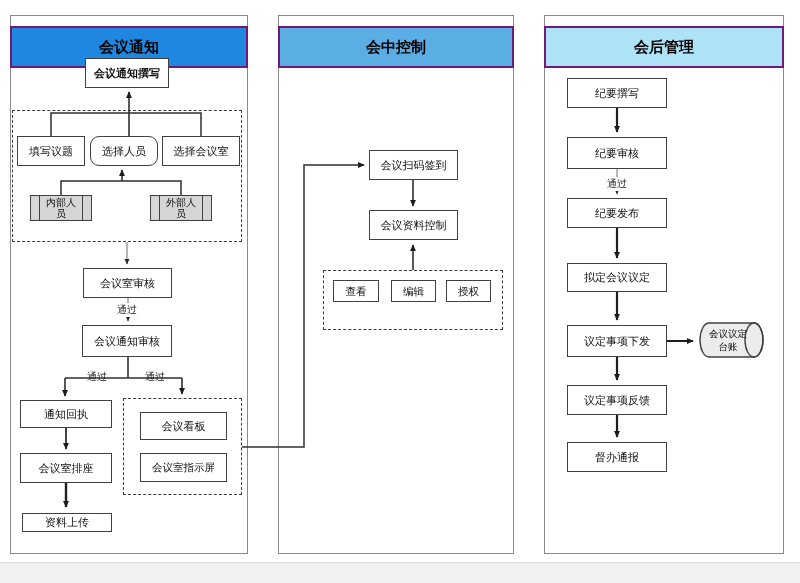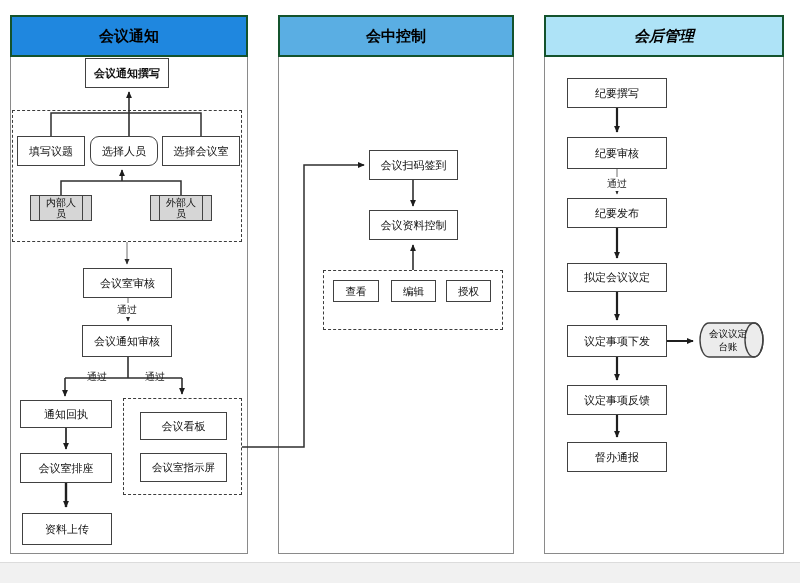--- a/index.html
+++ b/index.html
@@ -1,23 +1,23 @@
 <!DOCTYPE html>
 <html><head>
 <meta charset="utf-8">
 <style>
   html,body{margin:0;padding:0;}
   .stage{position:relative;width:800px;height:583px;background:#f1f1f1;
          font-family:"Liberation Sans","DejaVu Sans",sans-serif;overflow:hidden;}
   .canvas{position:absolute;left:0;top:0;width:800px;height:562px;background:#ffffff;
           border-bottom:1px solid #dcdcdc;z-index:0;}
   .panel{position:absolute;border:1px solid #8a8a8a;background:#ffffff;z-index:1;box-sizing:border-box;}
-  .col-header{position:absolute;height:42px;border:2px solid #14532d;z-index:2;box-sizing:border-box;
+  .col-header{position:absolute;height:42px;border:2px solid #701a75;z-index:2;box-sizing:border-box;
               display:flex;align-items:center;justify-content:center;
-              font-size:15px;font-weight:bold;color:#000;}
+              font-size:15px;font-weight:bold;color:#000;margin-top:11px;}
   .dashed{position:absolute;border:1.3px dashed #3c3c3c;z-index:2;box-sizing:border-box;background:transparent;}
   svg.wires{position:absolute;left:0;top:0;z-index:3;pointer-events:none;}
   .node{position:absolute;border:1.4px solid #414141;background:#ffffff;z-index:4;box-sizing:border-box;
         display:flex;align-items:center;justify-content:center;text-align:center;
         font-size:11px;color:#0d0d0d;line-height:1.15;}
   .node.small{font-size:10.5px;}
   .pp{background:#d6d6d6;padding:0 12px;font-size:10px;line-height:1.12;}
   .pp .bar{position:absolute;top:-1px;bottom:-1px;width:1.4px;background:#414141;}
   .pp .bar.l{left:8px;} .pp .bar.r{right:8px;}
   .cyl-text{position:absolute;z-index:5;display:flex;align-items:center;justify-content:center;
@@ -30,21 +30,21 @@
 
 <div class="stage">
   <div class="canvas"></div>
 
   <div class="panel" style="left:10px;top:15px;width:238px;height:539px;"></div>
   <div class="panel" style="left:278px;top:15px;width:236px;height:539px;"></div>
   <div class="panel" style="left:544px;top:15px;width:240px;height:539px;"></div>
 
   <div class="col-header" style="left: 10px; top: 15px; width: 238px; background-color: rgb(31, 135, 223);">会议通知</div>
   <div class="col-header" style="left: 278px; top: 15px; width: 236px; background-color: rgb(90, 174, 227);">会中控制</div>
-  <div class="col-header" style="left: 544px; top: 15px; width: 240px; background-color: rgb(174, 227, 247); font-style: italic;">会后管理</div>
+  <div class="col-header" style="left: 544px; top: 15px; width: 240px; background-color: rgb(174, 227, 247);">会后管理</div>
 
   <div class="dashed" style="left:12px;top:110px;width:230px;height:132px;"></div>
   <div class="dashed" style="left:123px;top:398px;width:119px;height:97px;"></div>
   <div class="dashed" style="left:323px;top:270px;width:180px;height:60px;"></div>
 
   <svg class="wires" width="800" height="583" viewBox="0 0 800 583">
     <defs>
       <marker id="ah" markerWidth="9" markerHeight="8" refX="6.2" refY="3" orient="auto" markerUnits="userSpaceOnUse">
         <path d="M0,0 L7,3 L0,6 Z" fill="#1c1c1c"></path>
       </marker>
@@ -99,21 +99,21 @@
   </div>
   <div class="node pp" style="left:150px;top:195px;width:62px;height:26px;">
     <span class="bar l"></span>
     <span>外部人员</span>
     <span class="bar r"></span>
   </div>
   <div class="node" style="left:83px;top:268px;width:89px;height:30px;">会议室审核</div>
   <div class="node" style="left:82px;top:325px;width:90px;height:32px;">会议通知审核</div>
   <div class="node" style="left:20px;top:400px;width:92px;height:28px;">通知回执</div>
   <div class="node" style="left:20px;top:453px;width:92px;height:30px;">会议室排座</div>
-  <div class="node" style="left:22px;top:513px;width:90px;height:32px;">资料上传</div>
+  <div class="node" style="left:22px;top:513px;width:90px;height:19px;">资料上传</div>
   <div class="node" style="left:140px;top:412px;width:87px;height:28px;">会议看板</div>
   <div class="node small" style="left:140px;top:453px;width:87px;height:29px;">会议室指示屏</div>
 
   <div class="node" style="left:369px;top:150px;width:89px;height:30px;">会议扫码签到</div>
   <div class="node" style="left:369px;top:210px;width:89px;height:30px;">会议资料控制</div>
   <div class="node small" style="left:333px;top:280px;width:46px;height:22px;">查看</div>
   <div class="node small" style="left:391px;top:280px;width:45px;height:22px;">编辑</div>
   <div class="node small" style="left:446px;top:280px;width:45px;height:22px;">授权</div>
 
   <div class="node" style="left:567px;top:78px;width:100px;height:30px;">纪要撰写</div>

